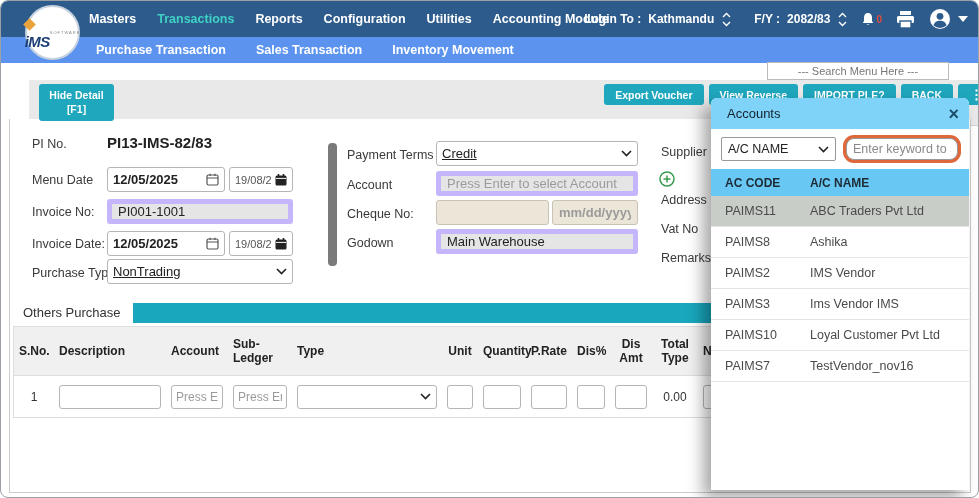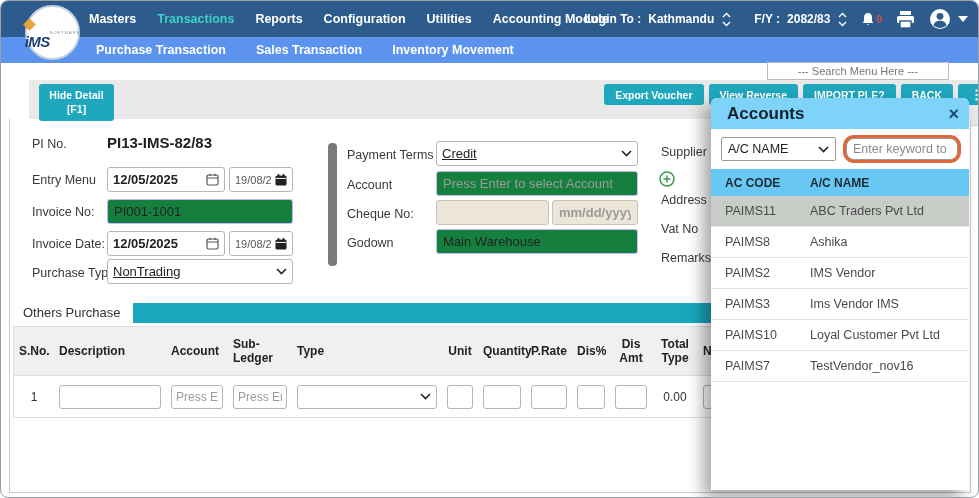--- a/index.html
+++ b/index.html
@@ -35,21 +35,21 @@
   .hide-detail { position:absolute; left:10px; top:4px; width:75px; height:37px; background:#1fa7bd; color:#fff; border:none; border-radius:3px; font-size:10.5px; font-weight:bold; line-height:1.3; cursor:pointer; z-index:5; }
   .page-title { position:absolute; left:92px; top:8px; font-size:20px; font-weight:600; color:#2f2f2f; }
   .actions { position:absolute; right:11px; top:4px; display:flex; gap:5px; }
   .action-btn { height:21px; background:#1fa7bd; color:#fff; border:none; border-radius:3px; font-size:10.5px; font-weight:bold; padding:0 11px; cursor:pointer; white-space:nowrap; }
   .action-btn.more { padding:0 12px; font-size:13px; }
 
   
   .content { position:absolute; left:8px; top:118px; width:962px; height:374px; background:#fff; border:1px solid #ccc; border-top:none; }
   .lbl { position:absolute; font-size:12.5px; color:#3a3a3a; white-space:nowrap; }
   .val-strong { position:absolute; font-size:15px; font-weight:bold; color:#222; }
-  .inp { position:absolute; border:1px solid #c4b5fd; border-radius:3px; background:#15803d; font-size:13px; color:#222; padding:0 6px; height:25px; }
+  .inp { position:absolute; border:5px solid #c4b5fd; border-radius:3px; background:#e5e5e5; font-size:13px; color:#222; padding:0 6px; height:25px; }
   .inp::placeholder { color:#9b9b9b; }
   .date-box { position:absolute; height:25px; border:1px solid #b5b5b5; border-radius:3px; background:#fff; display:flex; align-items:center; padding:0 5px; gap:4px; font-size:13px; font-weight:bold; color:#222; cursor:pointer; }
   .np-date { font-weight:normal; font-size:11px; color:#555; overflow:hidden; white-space:nowrap; }
   .selectbox { position:absolute; height:25px; border:1px solid #b5b5b5; border-radius:3px; background:#fff; display:flex; align-items:center; justify-content:space-between; padding:0 5px; font-size:13px; color:#222; cursor:pointer;text-decoration:underline; }
   .beige { background:#ece6d9; border:1px solid #c9c3b6; }
   .divider-bar { position:absolute; left:318px; top:24px; width:9px; height:123px; background:#7a7a7a; border-radius:4px; }
   .plus-icon { position:absolute; cursor:pointer; }
 
   
   .items-tab { position:absolute; left:12px; top:300px; width:120px; height:22px; background:#fff; font-size:13px; color:#333; display:flex; align-items:center; padding-left:10px; cursor:pointer; }
@@ -66,21 +66,21 @@
   .c-disamt{width:42px;text-align:center;justify-content:center}.c-tdisc{width:46px;text-align:center;justify-content:center}
   .c-net{width:84px}
   .cell-inp { width:100%; height:24px; border:1px solid #b5b5b5; border-radius:3px; font-size:12px; padding:0 4px; background:#fff; min-width:0; }
   .cell-inp::placeholder { color:#9b9b9b; }
   .cell-select { width:100%; height:24px; border:1px solid #b5b5b5; border-radius:3px; background:#fff; display:flex; align-items:center; justify-content:flex-end; padding:0 5px; cursor:pointer; }
   .sno-text, .tdisc-text { font-size:12px; color:#333; }
 
   
   .popup { position:absolute; left:710px; top:97px; width:258px; height:392px; background:#fff; border-radius:6px 6px 0 0; box-shadow:-8px 8px 16px rgba(0,0,0,0.35); z-index:50; overflow:hidden; }
   .popup-header { height:31px; background:#7fd3f8; display:flex; align-items:center; justify-content:space-between; padding:0 10px 0 16px; }
-  .popup-title { font-size:17px; font-weight:bold; color:#14212e; }
+  .popup-title { font-size:13px; font-weight:normal; color:#14212e; }
   .popup-close { font-size:18px; font-weight:bold; color:#1d4d6b; cursor:pointer; line-height:1; }
   .popup-controls { display:flex; gap:10px; padding:8px 10px; align-items:center; }
   .popup-select { width:115px; height:24px; border:1px solid #999; border-radius:2px; display:flex; align-items:center; justify-content:space-between; padding:0 6px; font-size:12.5px; color:#222; cursor:pointer; background:#fff; }
   .popup-search { width:112px; height:22px; border:1px solid #999; border-radius:8px; font-size:12.5px; padding:0 6px; box-shadow:0 0 0 3px #e0673a; }
   .popup-search::placeholder { color:#8a8a8a; }
   .popup-thead { display:flex; background:#68c8f3; height:27px; align-items:center; }
   .popup-th { font-size:12px; font-weight:bold; color:#1d2b36; }
   .pc-code { width:95px; padding-left:14px; }
   .pc-name { flex:1; padding-left:4px; }
   .popup-row { display:flex; height:31px; align-items:center; border-bottom:1px solid #e4e4e4; font-size:12.5px; color:#4a4a4a; cursor:pointer; background:#fff; }
@@ -169,21 +169,21 @@
       <button class="action-btn">BACK</button>
       <button class="action-btn more">⋮</button>
     </div>
   </div>
 
   <div class="content">
 
     <span class="lbl" style="left:22px; top:18px;">PI No.</span>
     <span class="val-strong" style="left:97px; top:15px;">PI13-IMS-82/83</span>
 
-    <span class="lbl" style="left:22px; top:54px;">Entry Menu</span>
+    <span class="lbl" style="left:22px; top:54px;">Menu Date</span>
     <div class="date-box" style="left:97px; top:48px; width:118px;">
       <span>12/05/2025</span>
       <svg width="13" height="13" viewBox="0 0 13 13" style="margin-left:auto">
           <rect x="1" y="2" width="11" height="10" rx="1.5" fill="none" stroke="#555" stroke-width="1.2"></rect>
           <line x1="1" y1="5" x2="12" y2="5" stroke="#555" stroke-width="1.2"></line>
           <line x1="4" y1="0.8" x2="4" y2="3" stroke="#555" stroke-width="1.2"></line>
           <line x1="9" y1="0.8" x2="9" y2="3" stroke="#555" stroke-width="1.2"></line>
         </svg>
     </div>
     <div class="date-box" style="left:219px; top:48px; width:64px;">

